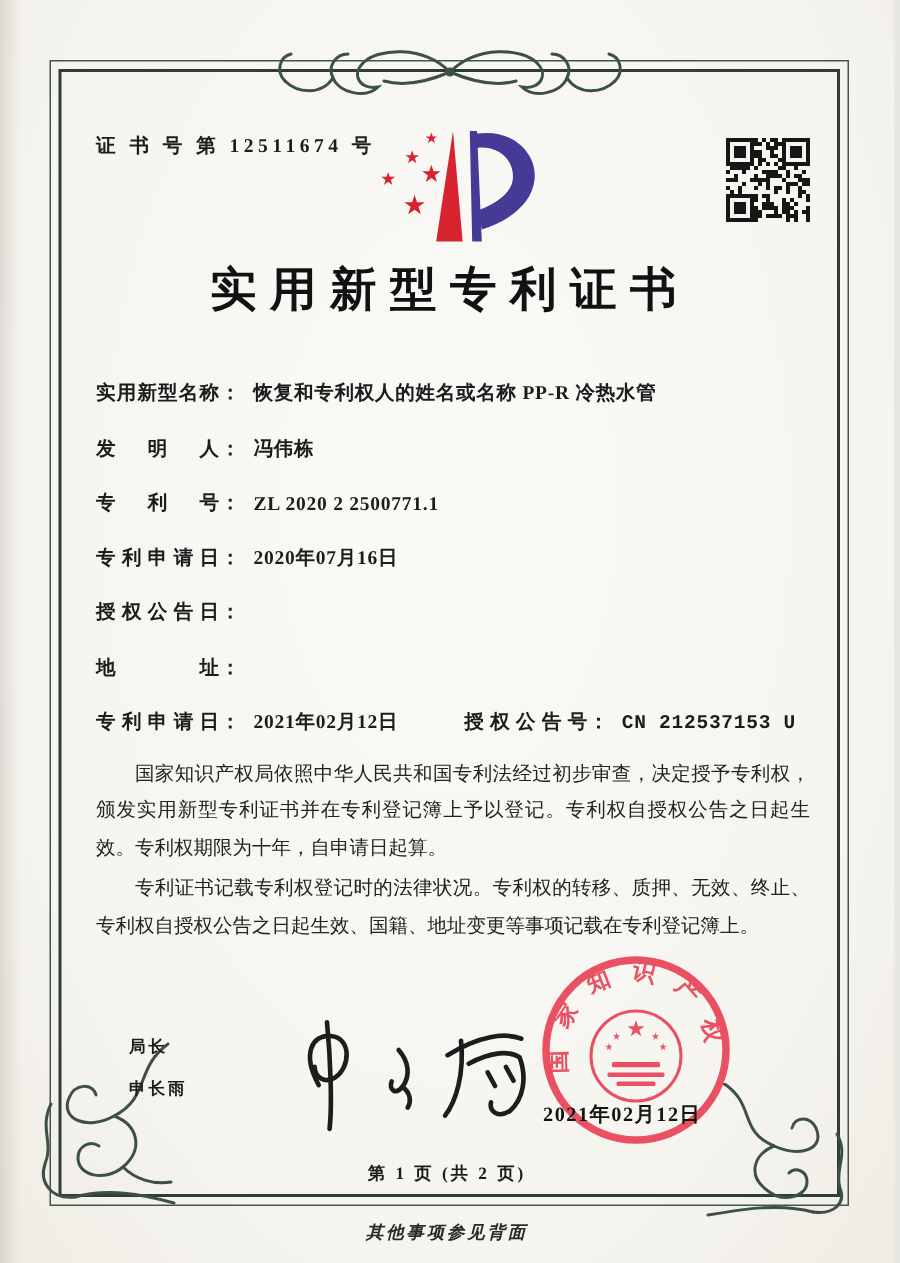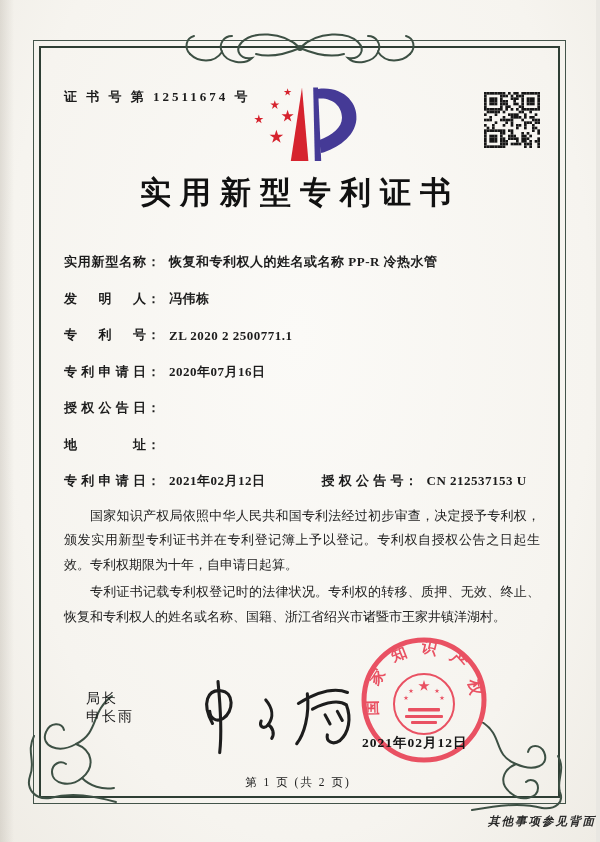--- a/index.html
+++ b/index.html
@@ -38,45 +38,45 @@
     color:#111;
   }
   
   .content{position:absolute;left:64px;top:248px;right:56px;}
   .row{display:flex;align-items:flex-end;height:23px;margin-bottom:13.5px;
        font-size:13px;font-weight:700;white-space:nowrap;}
   .lbl{display:inline-block;width:82px;text-align:justify;text-align-last:justify;
        -moz-text-align-last:justify;text-justify:inter-character;}
   .colon{margin-left:1px;}
   .val{margin-left:9px;letter-spacing:.5px;}
-  .pair2{margin-left:56px;display:flex;align-items:baseline;}
+  .pair2{margin-left:44px;display:flex;align-items:baseline;font-family:Liberation Mono, monospace;}
   .paras{}
   .para{
     font-size:13px;line-height:1.92;text-align:justify;text-indent:2em;
     margin:0 0 2px 0;font-weight:500;color:#222;
   }
   
   .officer{position:absolute;left:86px;top:690px;
            font-family:"Liberation Sans","DejaVu Sans",sans-serif;
-           font-size:14px;font-weight:400;letter-spacing:2px;}
-  .officer .name{text-align:center;}
+           font-size:11px;font-weight:700;letter-spacing:2px;}
+  .officer .name{margin-top:13px;text-align:center;}
   .signature{position:absolute;left:186px;top:668px;width:170px;height:96px;}
   .seal{position:absolute;left:356px;top:634px;width:136px;height:136px;}
   .seal svg{position:absolute;left:0;top:0;}
   .seal-date{
     position:absolute;left:6px;top:100px;width:128px;
     font-size:13.5px;font-weight:700;color:#141414;letter-spacing:1px;
     white-space:nowrap;
   }
   .page-no{
     position:absolute;left:0;right:0;top:775px;text-align:center;
-    font-size:11.5px;font-weight:400;letter-spacing:2px;
+    font-size:11.5px;font-weight:700;letter-spacing:2px;
   }
   .back-note{
-    position:absolute;left:0;right:0;top:814px;text-align:right;
+    position:absolute;left:0;right:0;top:814px;text-align:center;
     font-size:11.5px;font-weight:600;font-style:italic;letter-spacing:2px;color:#2a2a2a;
   }
   
   .orn-top{position:absolute;left:174px;top:24px;width:252px;height:46px;}
   .orn-bl{position:absolute;left:24px;top:694px;width:114px;height:116px;}
   .orn-br{position:absolute;left:448px;top:722px;width:120px;height:90px;}
 </style>
 </head>
 <body>
 
@@ -410,21 +410,21 @@
       <span class="val">2021年02月12日</span>
       <span class="pair2">
         <span class="lbl">授权公告号</span>
           <span class="colon">：</span>
         <span class="val">CN 212537153 U</span>
       </span>
     </div>
 
     <div class="paras">
       <p class="para">国家知识产权局依照中华人民共和国专利法经过初步审查，决定授予专利权，颁发实用新型专利证书并在专利登记簿上予以登记。专利权自授权公告之日起生效。专利权期限为十年，自申请日起算。</p>
-      <p class="para">专利证书记载专利权登记时的法律状况。专利权的转移、质押、无效、终止、恢复和专利权人的姓名或名称、国籍、浙江省绍兴市诸暨市王家井镇洋湖村。</p>
+      <p class="para">专利证书记载专利权登记时的法律状况。专利权的转移、质押、无效、终止、专利权自授权公告之日起生效、国籍、地址变更等事项记载在专利登记簿上。</p>
     </div>
   </div>
 
   <div class="officer">
     <div class="role">局长</div>
     <div class="name">申长雨</div>
   </div>
 
   <svg class="signature" viewBox="0 0 220 110">
     <g fill="none" stroke="#1d1d1d" stroke-width="4" stroke-linecap="round" transform="rotate(-2 110 55)">

